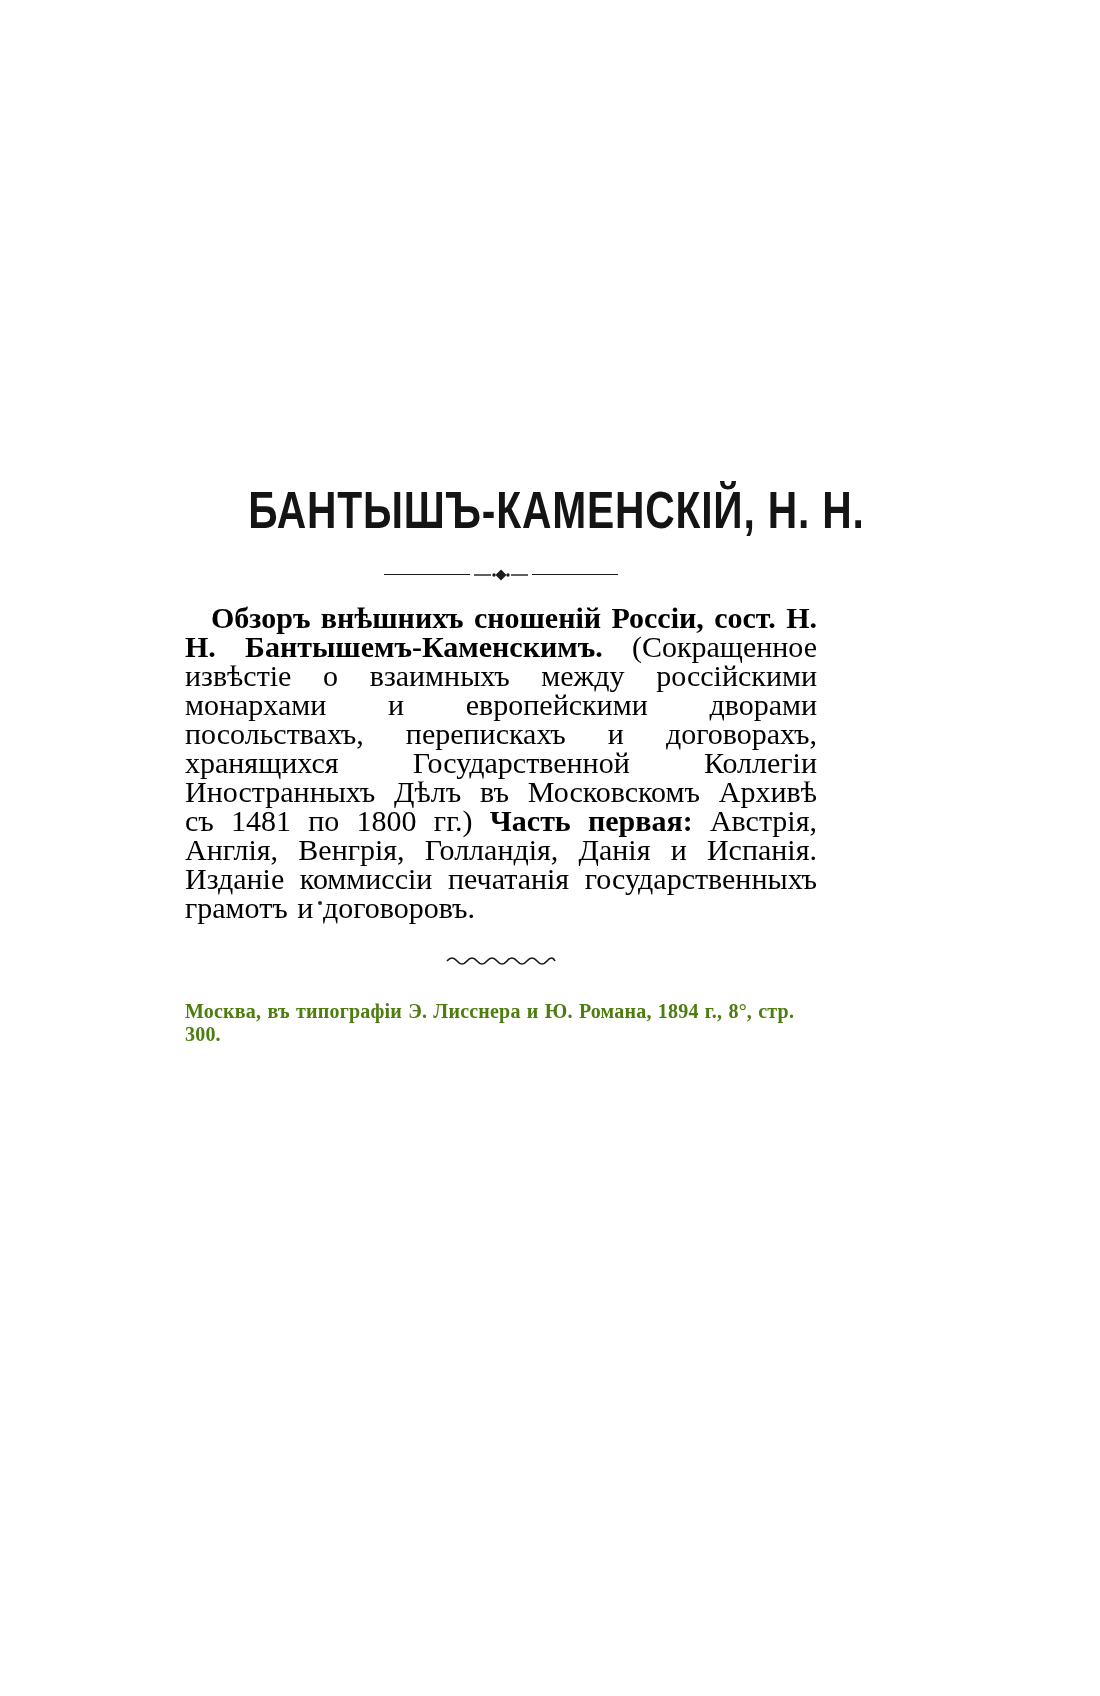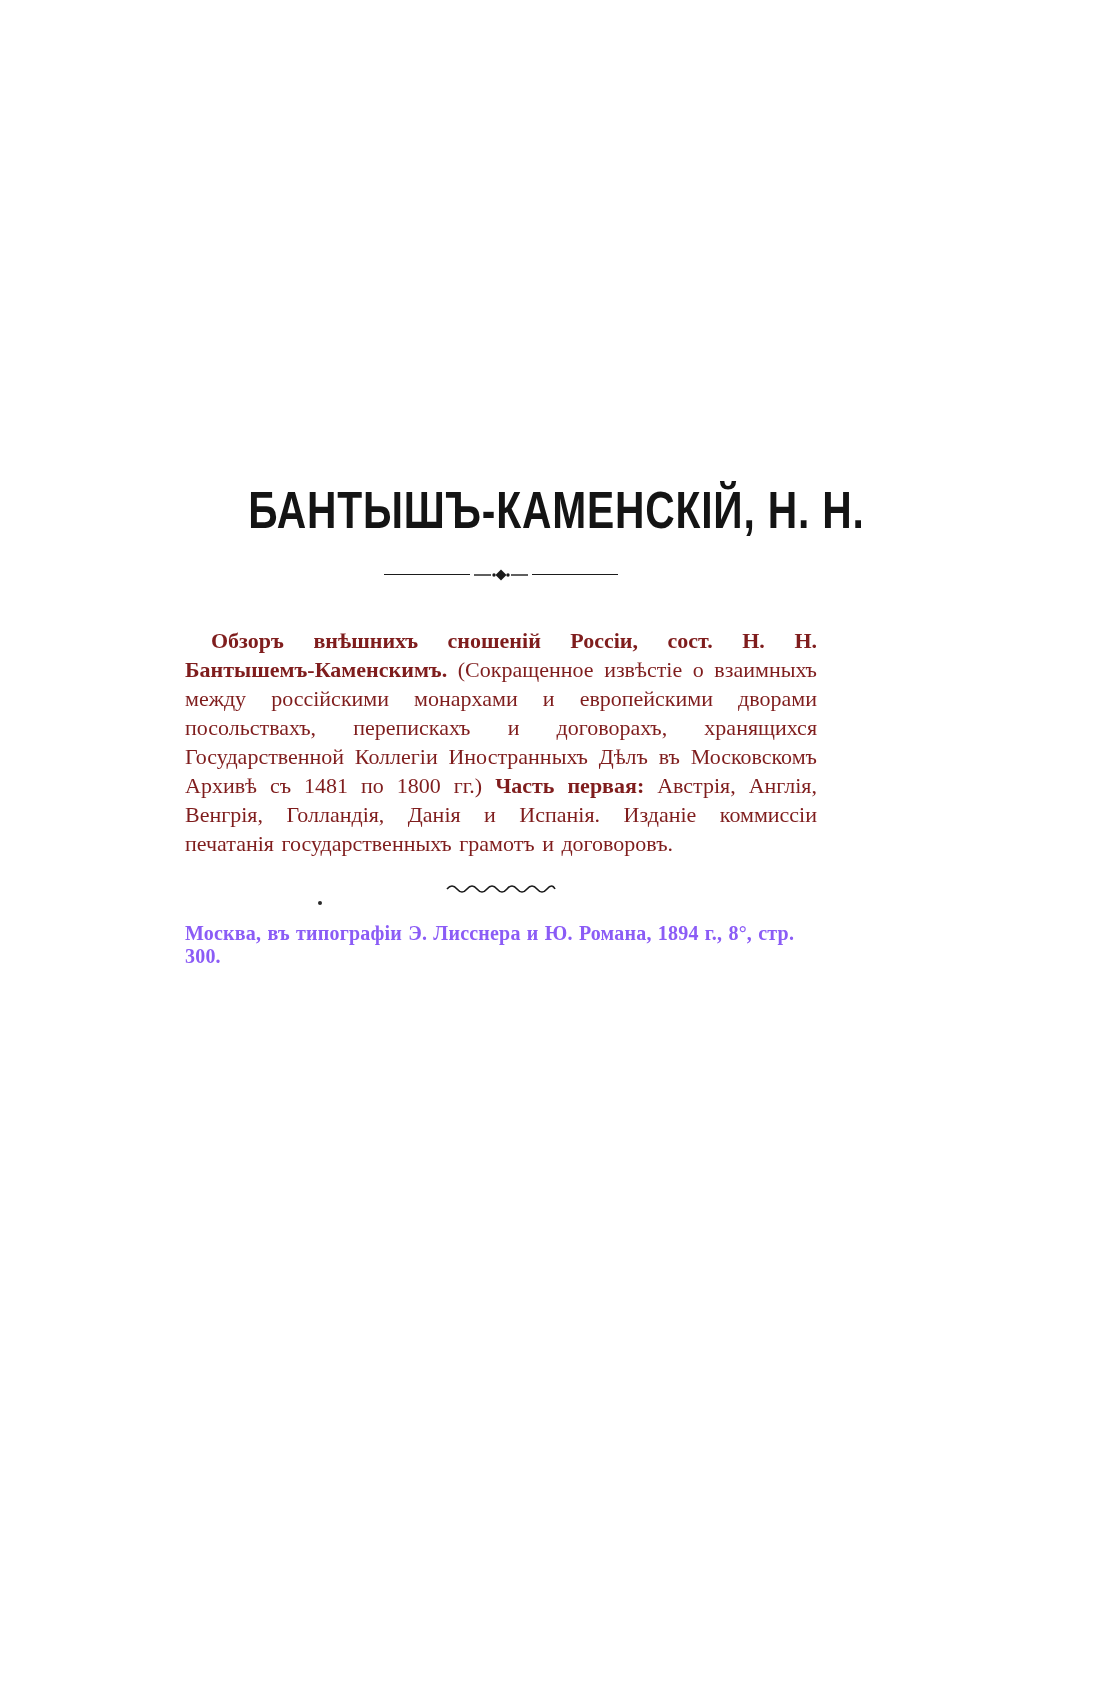--- a/index.html
+++ b/index.html
@@ -45,42 +45,42 @@
     flex: 1;
     height: 1px;
     background: #1b1b1b;
   }
   .divider .orn {
     flex: 0 0 auto;
     margin: 0 4px;
     display: block;
   }
   .entry {
-    margin-top: 44px;
-    font-size: 22px;
+    margin-top: 21px;
+    font-size: 30px;
     line-height: 29px;
     text-align: justify;
     text-indent: 26px;
     word-spacing: 2px;
-    color: #7f1d1d;
+    color: #000000;
   }
   .entry span.b { font-weight: bold; }
   .entry span.r { font-weight: normal; }
   .squiggle-wrap {
     margin-top: 10px;
     text-align: center;
   }
   .imprint {
-    margin-top: 24px;
+    margin-top: 30px;
     font-size: 20px;
     font-weight: bold;
     letter-spacing: 0.2px;
     word-spacing: 1px;
     text-align: left;
-    color: #8b5cf6;
+    color: #4d7c0f;
   }
   .speck {
     position: absolute;
     left: 133px;
     top: 417px;
     width: 4px;
     height: 4px;
     border-radius: 50%;
     background: #2a2a2a;
   }

